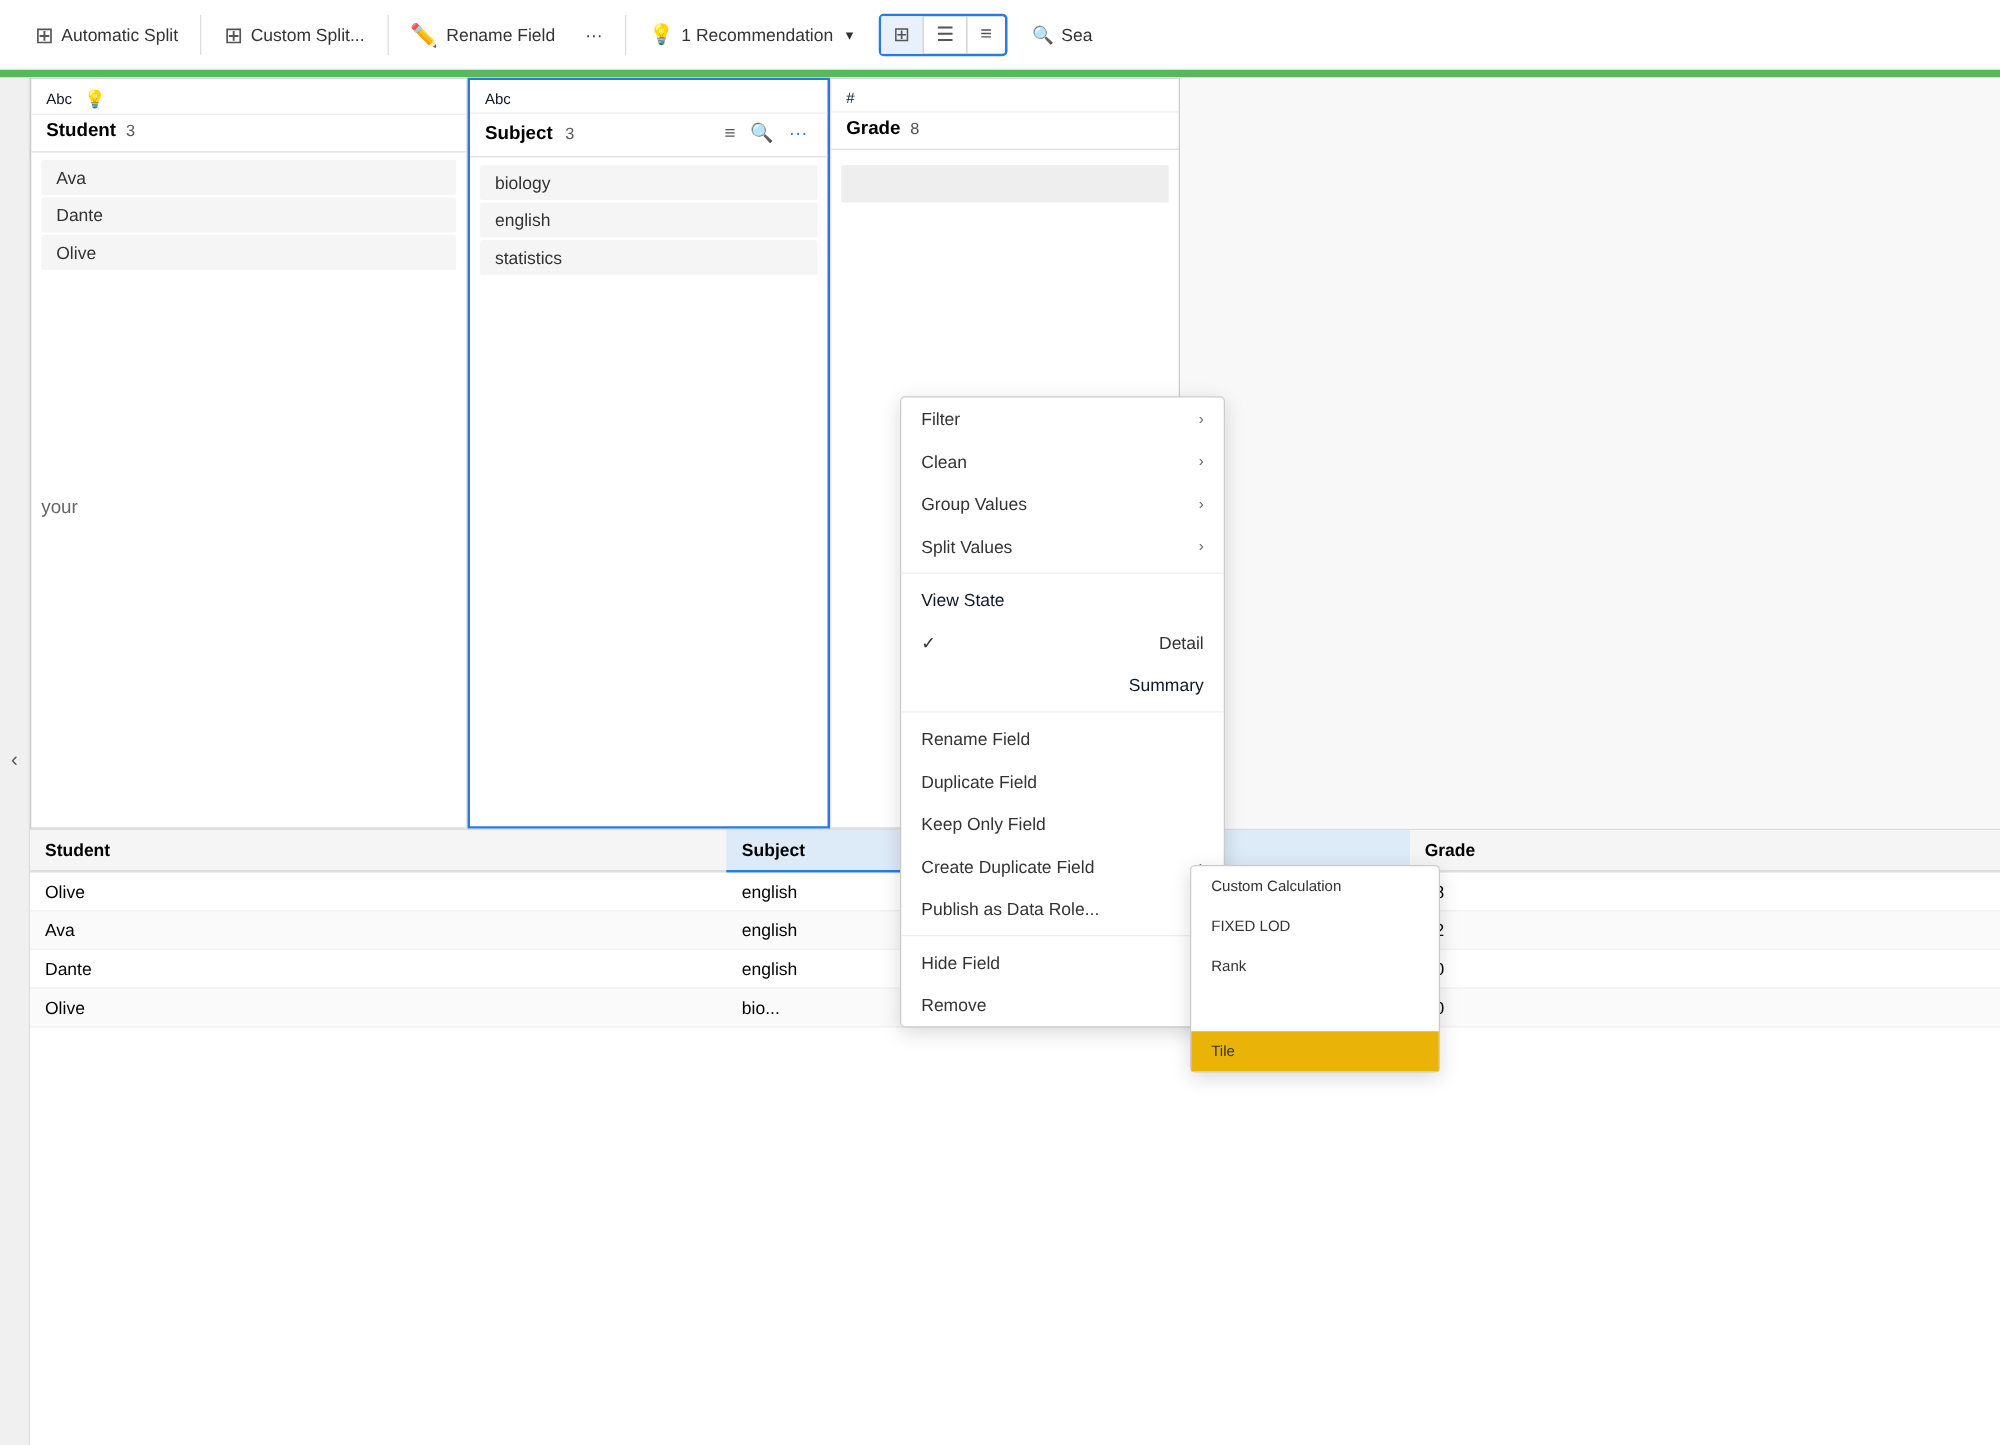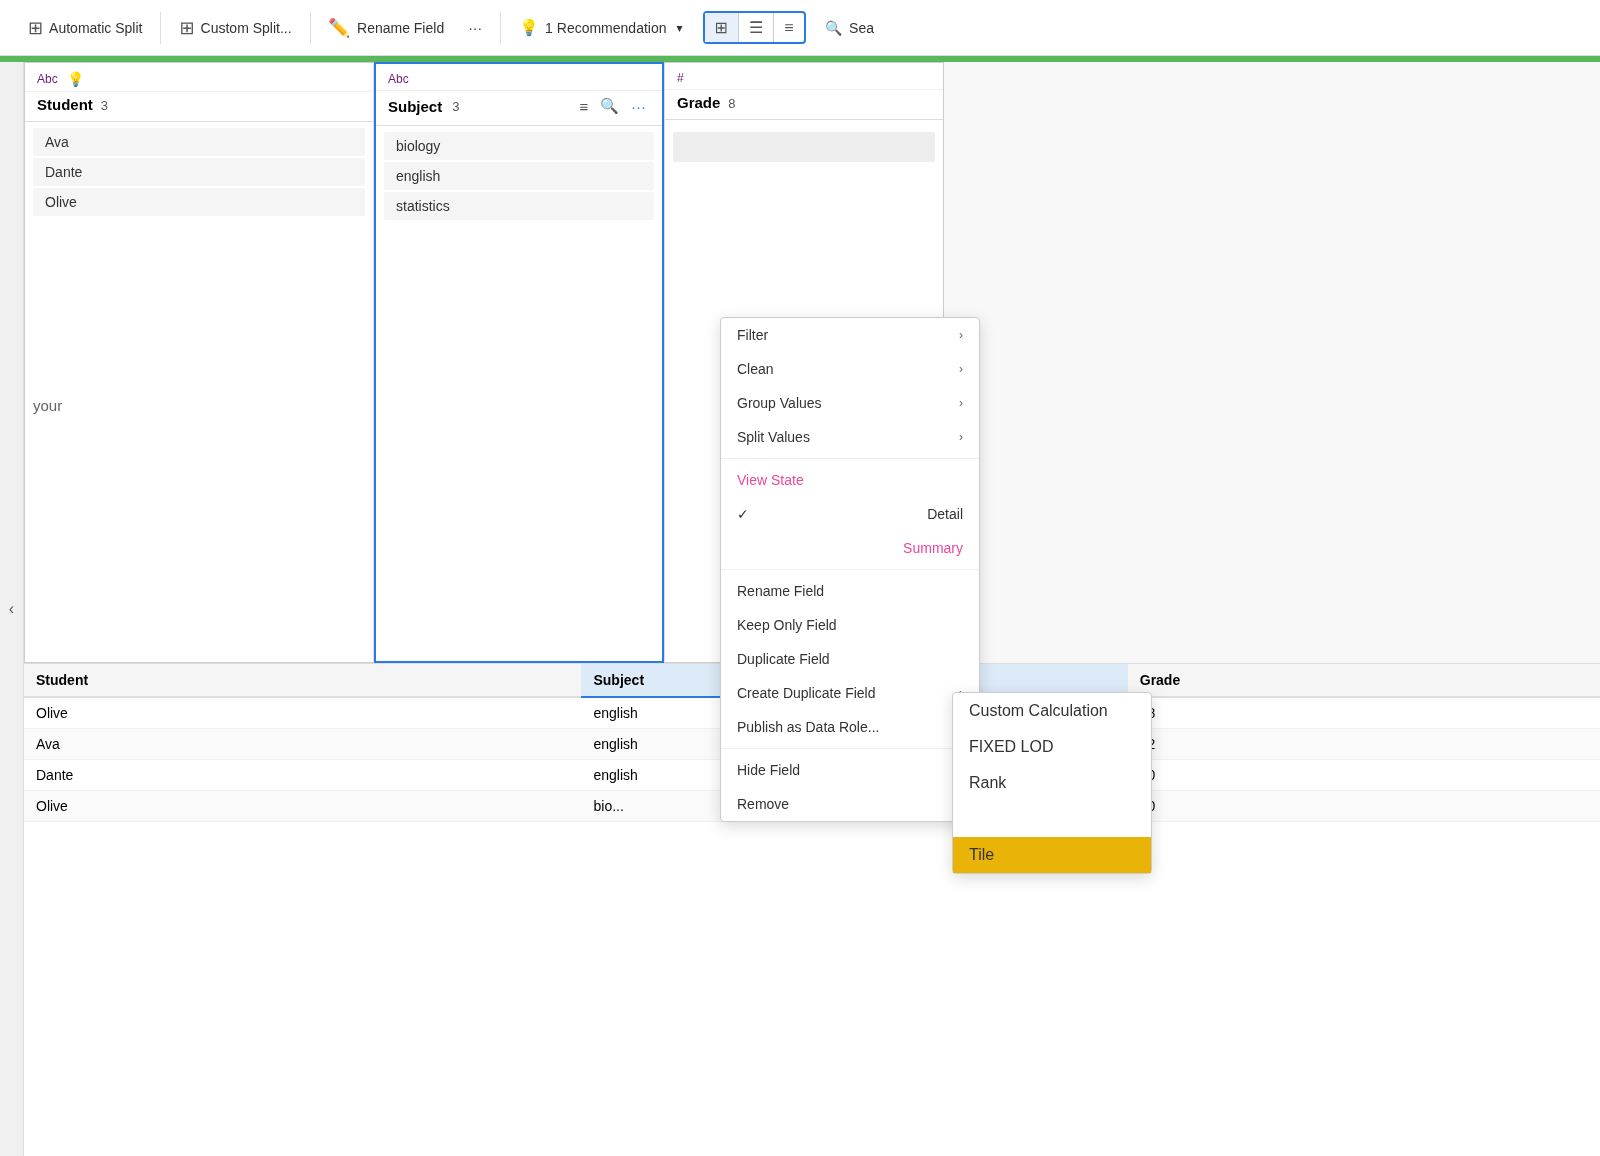--- a/index.html
+++ b/index.html
@@ -53,21 +53,21 @@
     
     .col-panel {
       border: 1px solid #ccc; background: #fff; min-width: 200px;
       display: flex; flex-direction: column; position: relative;
     }
     .col-panel.selected { border: 2px solid #2a7ae2; }
     .col-panel-header {
       display: flex; align-items: center; padding: 8px 12px 4px;
       border-bottom: 1px solid #eee; gap: 6px;
     }
-    .col-type { font-size: 12px; color: #701a75; margin-right: 4px; }
+    .col-type { font-size: 12px; color: #0f172a; margin-right: 4px; }
     .col-name { font-weight: bold; font-size: 15px; }
     .col-count { font-size: 13px; color: #555; margin-left: 4px; }
     .col-actions { margin-left: auto; display: flex; gap: 4px; align-items: center; }
     .col-action-btn {
       background: none; border: none; cursor: pointer; color: #555;
       font-size: 15px; padding: 2px 4px; border-radius: 3px;
     }
     .col-action-btn.active { color: #2a7ae2; }
     .col-data { flex: 1; padding: 4px 0; }
     .data-cell {
@@ -89,33 +89,33 @@
     
     .context-menu {
       position: absolute; background: #fff; border: 1px solid #ccc;
       border-radius: 4px; box-shadow: 0 4px 16px rgba(0,0,0,0.15);
       min-width: 260px; z-index: 100; left: 696px; top: 255px;
     }
     .menu-item {
       display: flex; align-items: center; justify-content: space-between;
       padding: 9px 16px; font-size: 14px; color: #333; cursor: pointer;
     }
-    .menu-item.disabled { color: #ec4899; cursor: default; }
+    .menu-item.disabled { color: #0f172a; cursor: default; }
     .menu-separator { height: 1px; background: #eee; margin: 4px 0; }
     .menu-arrow { color: #666; font-size: 12px; }
 
     
     .submenu {
       position: absolute; background: #fff; border: 1px solid #ccc;
       border-radius: 4px; box-shadow: 0 4px 16px rgba(0,0,0,0.15);
       min-width: 200px; z-index: 101; left: 928px; top: 630px;
     }
     .submenu-item {
       display: flex; align-items: center; padding: 9px 16px;
-      font-size: 16px; color: #333; cursor: pointer;
+      font-size: 12px; color: #333; cursor: pointer;
     }
     .submenu-item.highlighted { background: #eab308; margin-top: 36px; }
 
     
     .bottom-table {
       background: #fff; overflow: auto; flex: 1;
     }
     table { border-collapse: collapse; width: 100%; font-size: 14px; }
     thead th {
       background: #f5f5f5; border-bottom: 2px solid #ddd;
@@ -270,25 +270,25 @@
         <span>Summary</span>
       </div>
 
       <div class="menu-separator"></div>
 
       <div class="menu-item">
         <span>Rename Field</span>
       </div>
 
       <div class="menu-item">
+        <span>Duplicate Field</span>
+      </div>
+
+      <div class="menu-item">
         <span>Keep Only Field</span>
-      </div>
-
-      <div class="menu-item">
-        <span>Duplicate Field</span>
       </div>
 
       <div class="menu-item">
         <span>Create Duplicate Field</span>
         <span class="menu-arrow">›</span>
       </div>
 
       <div class="menu-item">
         <span>Publish as Data Role...</span>
       </div>

